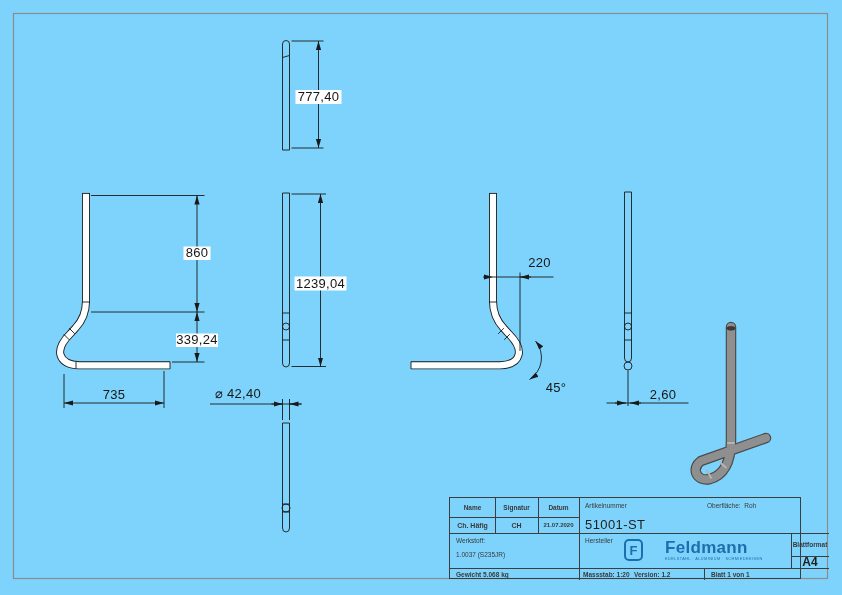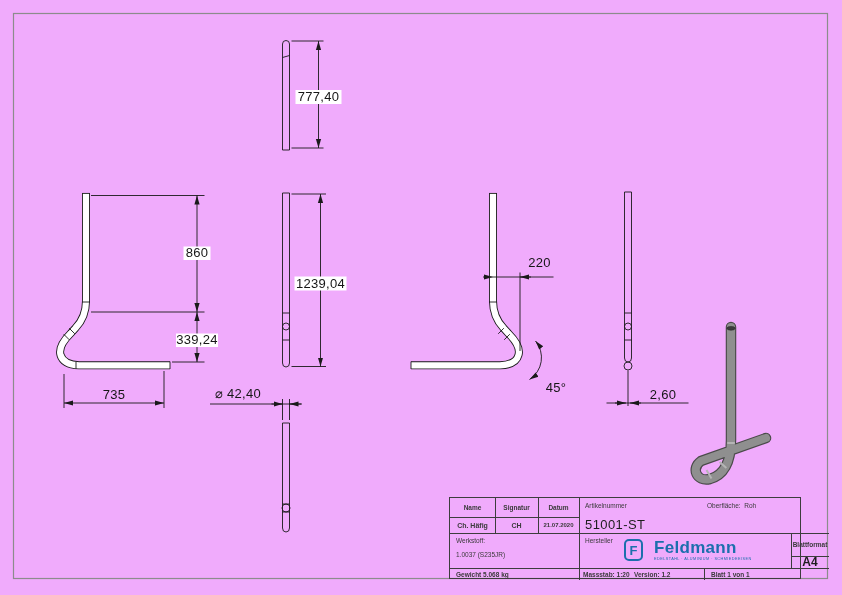--- a/index.html
+++ b/index.html
@@ -1,35 +1,35 @@
 <!DOCTYPE html>
 <html><head>
 <meta charset="utf-8">
 <style>
   html,body{margin:0;padding:0;background:#fff;}
-  .page{position:relative;width:842px;height:595px;background:#f0abfc;overflow:hidden;
+  .page{position:relative;width:842px;height:595px;background:#7dd3fc;overflow:hidden;
         font-family:"Liberation Sans",sans-serif;}
   svg text{font-family:"Liberation Sans",sans-serif;}
   .dimtxt{font-size:13px;fill:#161616;letter-spacing:.3px;}
 
   
   .tblock{position:absolute;left:449px;top:497px;width:352px;height:82px;
           border:1px solid #3d3d3d;box-sizing:border-box;color:#3a3a3a;}
   .tblock .vline,.tblock .hline{position:absolute;background:#3d3d3d;}
   .tblock .vline{width:1px;}
   .tblock .hline{height:1px;}
   .cell{position:absolute;font-size:6.5px;color:#3a3a3a;white-space:nowrap;}
   .cell.center{display:flex;align-items:center;justify-content:center;text-align:center;font-weight:bold;}
   .artval{font-size:13px;color:#1e1e1e;letter-spacing:.4px;}
   .a4{font-size:12px;color:#1e1e1e;}
   .logo{position:absolute;left:174px;top:41px;display:flex;align-items:flex-start;}
   .logomark{width:19px;height:22px;border:2.5px solid #1c6fad;border-radius:5px;
             box-sizing:border-box;display:flex;align-items:center;justify-content:center;
             color:#1c6fad;font-size:13px;font-weight:bold;}
-  .logotype{margin-left:11px;color:#1c6fad;}
+  .logotype{margin-left:22px;color:#1c6fad;}
   .logoname{font-size:17px;font-weight:600;letter-spacing:.3px;line-height:17px;}
   .logotag{font-size:3.8px;letter-spacing:.45px;margin-top:1px;}
 </style>
 </head>
 <body>
 
 <div class="page">
 
 <svg width="842" height="595" viewBox="0 0 842 595">
   <defs>

